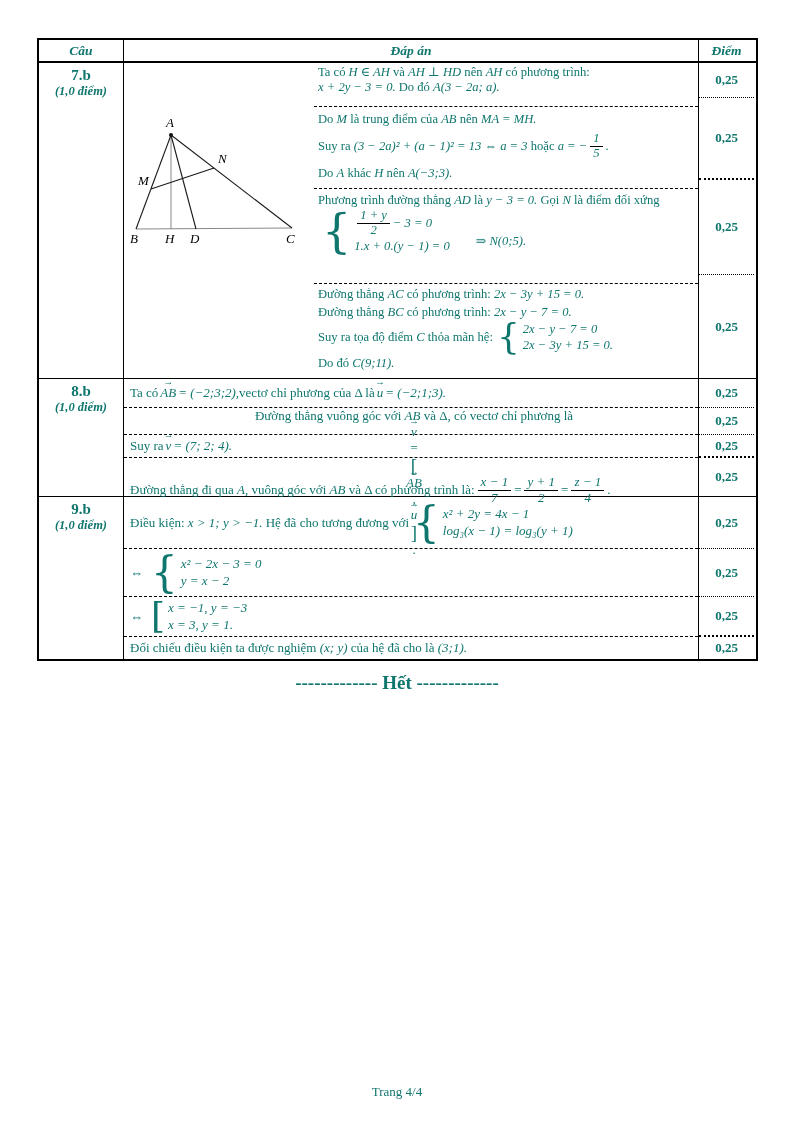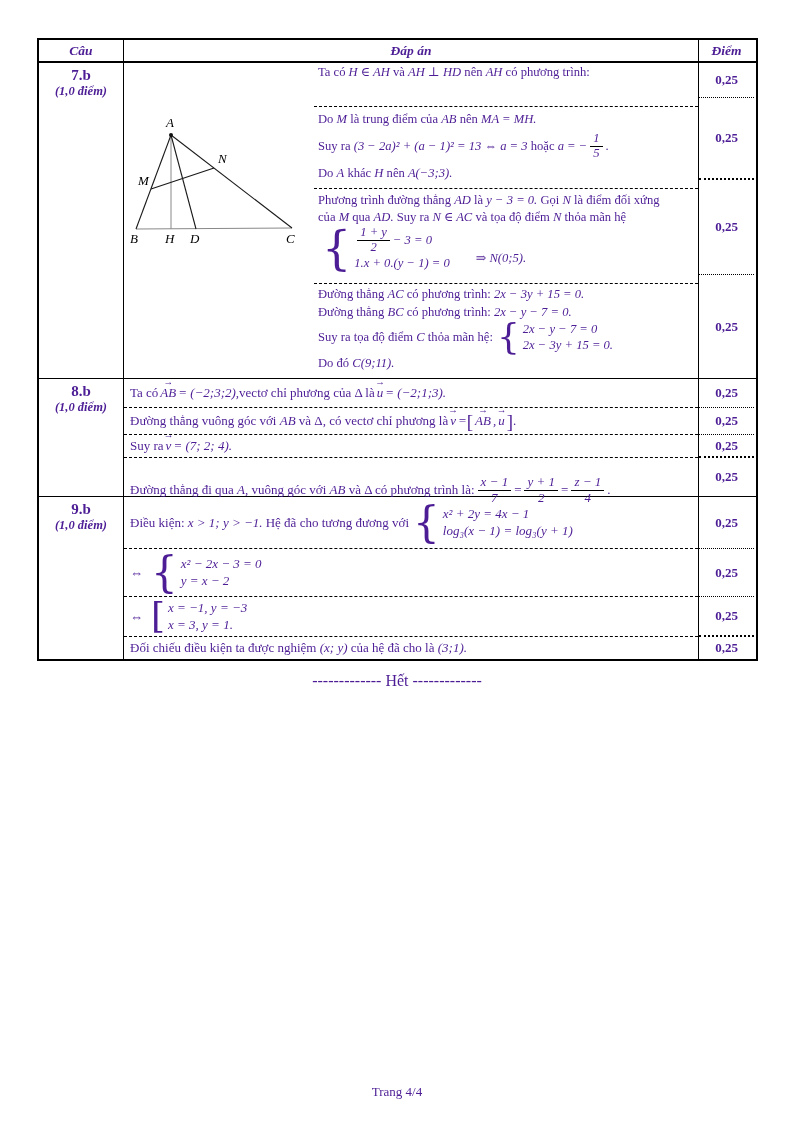--- a/index.html
+++ b/index.html
@@ -1,17 +1,17 @@
 <!DOCTYPE html>
 <html><head>
 <meta charset="utf-8">
 <style>
   html,body{margin:0;padding:0;background:#fff;}
   .page{position:relative;width:794px;height:1123px;background:#fff;overflow:hidden;
-        font-family:"Liberation Serif","DejaVu Serif",serif;color:#4c1d95;font-size:13px;}
+        font-family:"Liberation Serif","DejaVu Serif",serif;color:#0f766e;font-size:13px;}
   .tbl{position:absolute;left:37px;top:38px;width:717px;border:2px solid #000;}
   .tr{display:flex;border-bottom:1px solid #000;}
   .tr:last-child{border-bottom:none;}
   .tr.thead{border-bottom:2px solid #000;}
   .td{box-sizing:border-box;}
   .c-cau{width:85px;border-right:1px solid #000;flex:none;}
   .c-ans{width:575px;border-right:1px solid #000;flex:none;position:relative;}
   .c-sc{width:55px;flex:none;}
   .hc{display:flex;align-items:center;justify-content:center;height:21px;
       font-weight:bold;font-style:italic;font-size:13.5px;}
@@ -54,21 +54,21 @@
   .r7txt .ln{padding-left:4px;}
   
   .abflex{display:flex;align-items:center;padding-left:6px;box-sizing:border-box;
           border-bottom:1px dashed #000;white-space:nowrap;}
   .abflex.last{border-bottom:none;}
   .iff{margin-right:4px;}
   .bk{font-size:19px;line-height:1;vertical-align:-2px;}
   svg text{font-family:"Liberation Serif","DejaVu Serif",serif;font-style:italic;
            font-size:13px;fill:#000;}
   .het{position:absolute;left:0;top:672px;width:100%;text-align:center;
-       font-weight:normal;font-size:16px;}
+       font-weight:bold;font-size:19px;}
   .pg{position:absolute;left:0;top:1084px;width:100%;text-align:center;font-size:13px;}
 </style>
 </head>
 <body>
 
 <div class="page">
   <div class="tbl">
 
     <div class="tr thead">
       <div class="td c-cau hc">Câu</div>
@@ -96,36 +96,36 @@
             <text x="41" y="180">H</text>
             <text x="66" y="180">D</text>
             <text x="162" y="180">C</text>
             <text x="14" y="122">M</text>
             <text x="94" y="100">N</text>
           </svg>
         </div>
         <div class="r7txt">
           <div class="ab" style="height:44px;padding-top:2px;">
             <div class="ln"><span class="rm">Ta có </span><span class="mi">H ∈ AH</span><span class="rm"> và </span><span class="mi">AH ⊥ HD</span><span class="rm"> nên </span><span class="mi">AH</span><span class="rm"> có phương trình:</span></div>
+            <div class="ln"><span class="mi">x + 2y − 3 = 0.</span><span class="rm"> Do đó </span><span class="mi">A(3 − 2a; a).</span></div>
           </div>
           <div class="ab" style="height:82px;padding-top:5px;">
             <div class="ln"><span class="rm">Do </span><span class="mi">M</span><span class="rm"> là trung điểm của </span><span class="mi">AB</span><span class="rm"> nên </span><span class="mi">MA = MH.</span></div>
             <div class="ln flexln" style="margin:5px 0;">
               <span><span class="rm">Suy ra </span><span class="mi">(3 − 2a)² + (a − 1)² = 13 ⇔ a = 3</span><span class="rm"> hoặc </span><span class="mi">a = −</span></span>
               <span class="frac">
                 <span class="fn">1</span>
                 <span class="fd">5</span>
               </span>
               <span class="rm">.</span>
             </div>
             <div class="ln"><span class="rm">Do </span><span class="mi">A</span><span class="rm"> khác </span><span class="mi">H</span><span class="rm"> nên </span><span class="mi">A(−3;3).</span></div>
           </div>
           <div class="ab" style="height:95px;padding-top:4px;">
             <div class="ln"><span class="rm">Phương trình đường thẳng </span><span class="mi">AD</span><span class="rm"> là </span><span class="mi">y − 3 = 0.</span><span class="rm"> Gọi </span><span class="mi">N</span><span class="rm"> là điểm đối xứng</span></div>
-            <div class="ln" style="margin-top:2px;"><span class="rm">của </span><span class="mi">M</span><span class="rm"> qua </span><span class="mi">AD.</span><span class="rm"> Suy ra </span><span class="mi">N ∈ AC</span><span class="rm"> và tọa độ điểm </span><span class="mi">N</span><span class="rm"> thỏa mãn hệ</span></div>
             <div class="ln flexln" style="margin-top:1px;">
               <span class="cases">
                 <span class="cbr br46">{</span>
                 <span class="cstack">
                   <span class="flexln">
                     <span class="frac">
                       <span class="fn">1 + y</span>
                       <span class="fd">2</span>
                     </span>
                     <span class="mi">− 3 = 0</span>
@@ -168,21 +168,21 @@
       </div>
       <div class="td c-ans">
         <div class="abflex" style="height:29px;">
           <span class="rm">Ta có </span>
           <span class="vec">AB</span>
           <span class="mi"> = (−2;3;2),</span>
           <span class="rm">  vectơ chỉ phương của Δ là </span>
           <span class="vec">u</span>
           <span class="mi"> = (−2;1;3).</span>
         </div>
-        <div class="abflex" style="height:27px;">
+        <div class="abflex" style="height:27px;flex-direction:column;">
           <span><span class="rm">Đường thẳng vuông góc với </span><span class="mi">AB</span><span class="rm"> và Δ, có vectơ chỉ phương là </span></span>
           <span class="vec">v</span>
           <span class="mi"> = </span>
           <span class="bk">[</span>
           <span class="vec">AB</span>
           <span class="mi">, </span>
           <span class="vec">u</span>
           <span class="bk">]</span>
           <span class="rm">.</span>
         </div>

